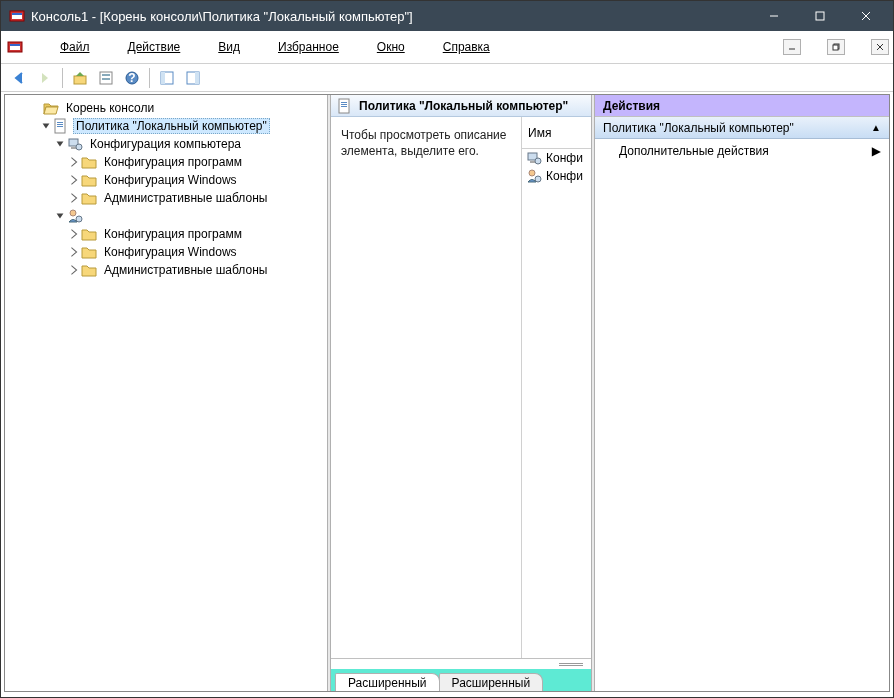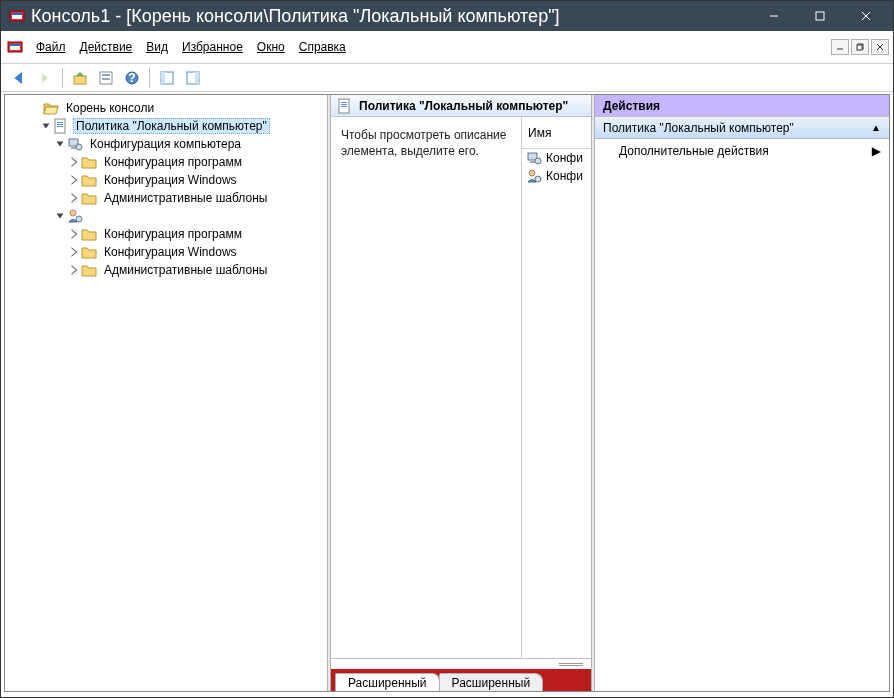--- a/index.html
+++ b/index.html
@@ -3,26 +3,26 @@
 <meta charset="utf-8">
 <style>
 * { box-sizing: border-box; margin: 0; padding: 0; font-family: "Segoe UI", Tahoma, sans-serif; font-size: 12px; color: #000; }
 html, body { width: 894px; height: 698px; background: #fff; overflow: hidden; }
 
 .window { width: 894px; height: 698px; border: 1px solid #333; display: flex; flex-direction: column; background: #fff; }
 
 
 .titlebar { height: 30px; background: #3a4855; display: flex; align-items: center; padding: 0 4px; color: #fff; }
 .titlebar .app-icon { width: 16px; height: 16px; margin: 0 6px 0 4px; }
-.titlebar .title { flex: 1; color: #fff; font-size: 18px; }
+.titlebar .title { flex: 1; color: #fff; font-size: 13px; }
 .titlebar .winbtn { width: 46px; height: 30px; display: flex; align-items: center; justify-content: center; cursor: default; }
 .titlebar .winbtn svg { stroke: #fff; }
 
 
-.menubar { height: 24px; background: #fff; border-bottom: 1px solid #d0d0d0; display: flex; align-items: center; padding: 16px 4px; }
+.menubar { height: 24px; background: #fff; border-bottom: 1px solid #d0d0d0; display: flex; align-items: center; padding: 16px 4px; gap: 24px; }
 .menubar .app-icon-sm { width: 16px; height: 16px; margin: 0 6px 0 2px; }
 .menubar .menuitem { padding: 2px 7px; cursor: default; }
 .menubar .menuitem span.ul { text-decoration: underline; }
 .menubar .spacer { flex: 1; }
 .menubar .mdi-btn { width: 18px; height: 16px; border: 1px solid #b0b0b0; margin-left: 2px; display: flex; align-items: center; justify-content: center; background: #f4f4f4; cursor: default; }
 
 
 .toolbar { height: 28px; background: #fff; border-bottom: 1px solid #d0d0d0; display: flex; align-items: center; padding: 2px 6px; gap: 2px; }
 .toolbar .tbtn { width: 24px; height: 22px; display: flex; align-items: center; justify-content: center; border: 1px solid transparent; cursor: default; }
 .toolbar .sep { width: 1px; height: 20px; background: #c0c0c0; margin: 0 3px; }
@@ -53,21 +53,21 @@
 .mid-body { flex: 1; display: flex; min-height: 0; border-bottom: 1px solid #c0c0c0; }
 .mid-desc { flex: 1; padding: 10px 10px; color: #222; line-height: 1.35; }
 .mid-list { width: 70px; border-left: 1px solid #d0d0d0; display: flex; flex-direction: column; }
 .mid-list-head { height: 32px; border-bottom: 1px solid #d0d0d0; background: #fff; display: flex; align-items: center; padding: 0 6px; font-weight: 400; color: #000; }
 .mid-list-items { flex: 1; overflow: hidden; }
 .mid-list-item { display: flex; align-items: center; height: 18px; padding: 0 4px; gap: 4px; white-space: nowrap; overflow: hidden; }
 .mid-list-item .icon { width: 16px; height: 16px; flex-shrink: 0; }
 .mid-resize { height: 10px; display: flex; justify-content: flex-end; align-items: center; padding-right: 8px; }
 .mid-resize .grip { width: 24px; height: 3px; border-top: 1px solid #999; border-bottom: 1px solid #999; }
 
-.tabs { height: 22px; display: flex; align-items: flex-end; padding-left: 4px; background: #b91c1c; }
+.tabs { height: 22px; display: flex; align-items: flex-end; padding-left: 4px; background: #5eead4; }
 .tab { padding: 2px 12px; border: 1px solid #b0b0b0; border-bottom: none; margin-right: -1px; background: #f0f0f0; cursor: default; position: relative; top: 1px; border-radius: 2px 8px 0 0; }
 .tab.active { background: #fff; z-index: 1; }
 
 
 .act-pane { width: 294px; }
 .act-head { height: 22px; background: #c4b5fd; border-bottom: 1px solid #c0c0c0; display: flex; align-items: center; padding: 0 8px; font-weight: 700; }
 .act-group { height: 22px; background: linear-gradient(to bottom, #e9f1fb, #c8ddf4); border-bottom: 1px solid #a7bdd6; display: flex; align-items: center; justify-content: space-between; padding: 0 8px; color: #1b2b44; }
 .act-group .chev { font-size: 10px; }
 .act-item { height: 24px; display: flex; align-items: center; padding: 0 8px 0 24px; cursor: default; }
 .act-item .arrow { margin-left: auto; font-size: 12px; }

